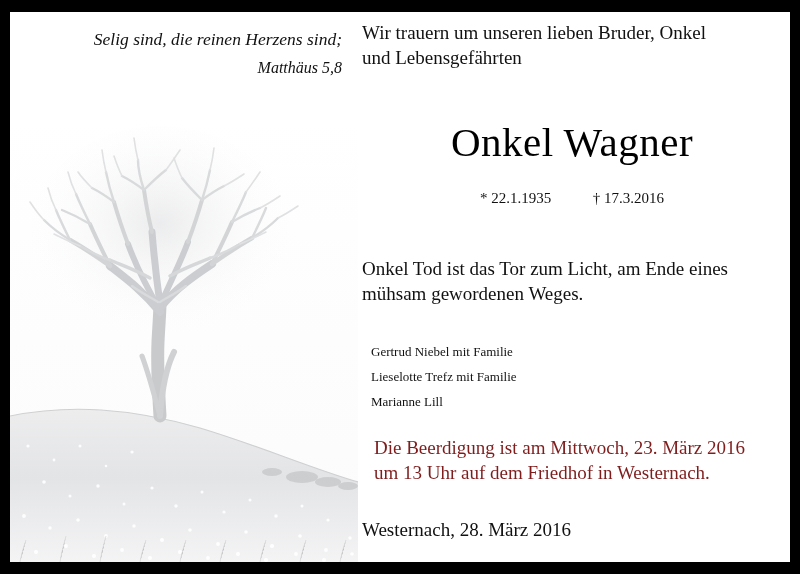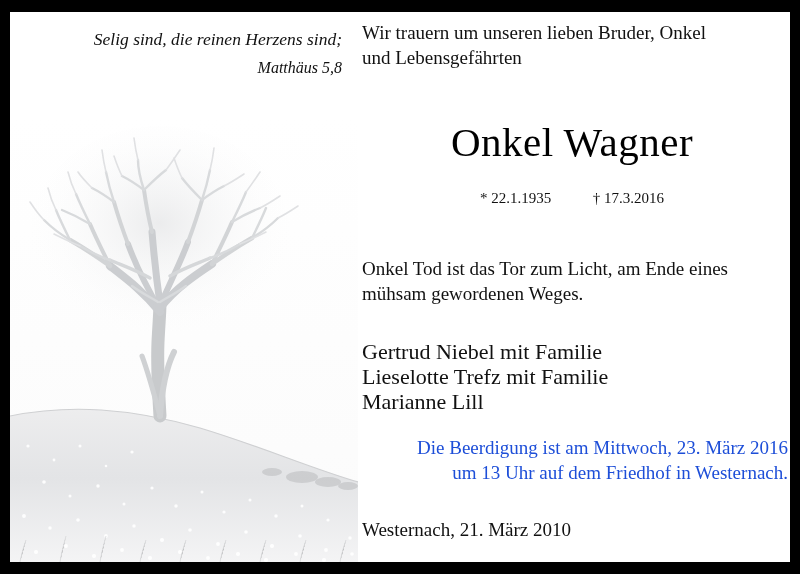--- a/index.html
+++ b/index.html
@@ -123,38 +123,37 @@
     top: 244px;
     width: 420px;
     font-size: 19px;
     line-height: 25px;
     color: #111;
   }
   .poem div { white-space: nowrap; }
 
   .family {
     position: absolute;
-    left: 0;
+    left: 9px;
     top: 327px;
     width: 420px;
-    font-size: 22px;
+    font-size: 13px;
     line-height: 25px;
     color: #111;
   }
   .family div { white-space: nowrap; }
 
   .funeral {
     position: absolute;
-    left: 6px;
+    left: 12px;
     top: 423px;
     width: 420px;
     font-size: 19px;
     line-height: 25px;
-    color: #1d4ed8;
-    text-align: right;
+    color: #7f1d1d;
   }
   .funeral div { white-space: nowrap; }
 
   .place-date {
     position: absolute;
     left: 0;
     top: 505px;
     width: 420px;
     font-size: 19px;
     line-height: 25px;
@@ -354,17 +353,17 @@
         <div>Gertrud Niebel mit Familie</div>
         <div>Lieselotte Trefz mit Familie</div>
         <div>Marianne Lill</div>
       </div>
 
       <div class="funeral">
         <div>Die Beerdigung ist am Mittwoch, 23. März 2016</div>
         <div>um 13 Uhr auf dem Friedhof in Westernach.</div>
       </div>
 
-      <div class="place-date">Westernach, 21. März 2010</div>
+      <div class="place-date">Westernach, 28. März 2016</div>
     </div>
 
   </div>
 </div>
 
 </body></html>

